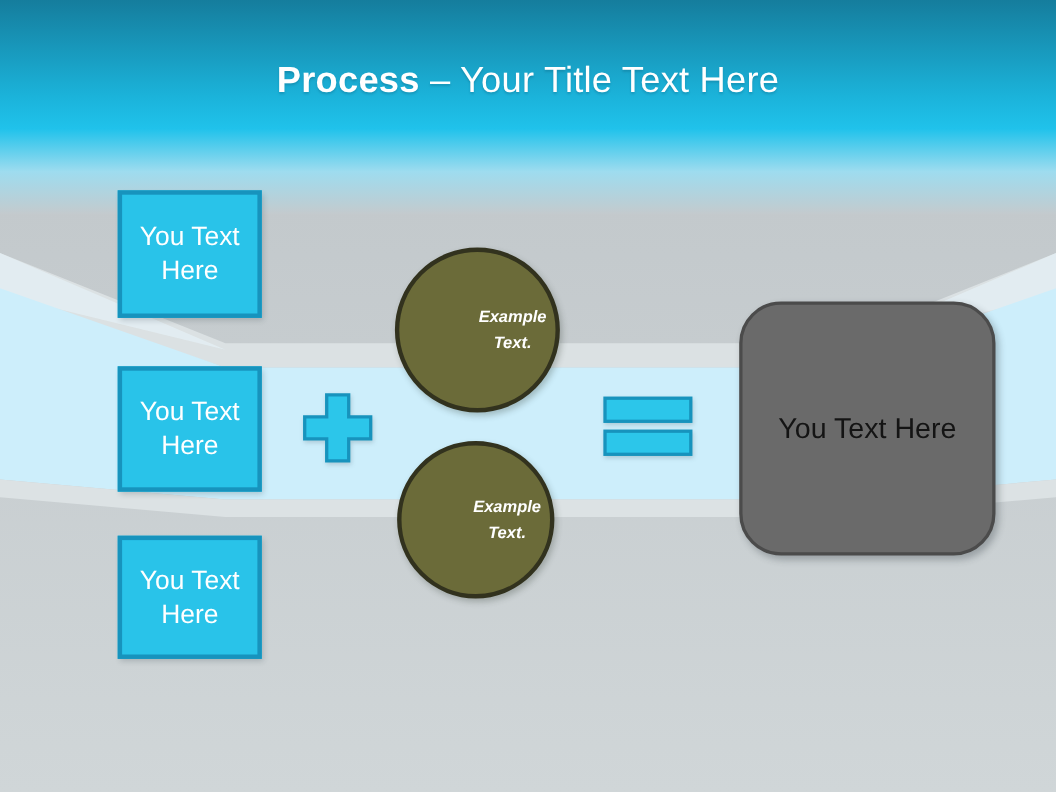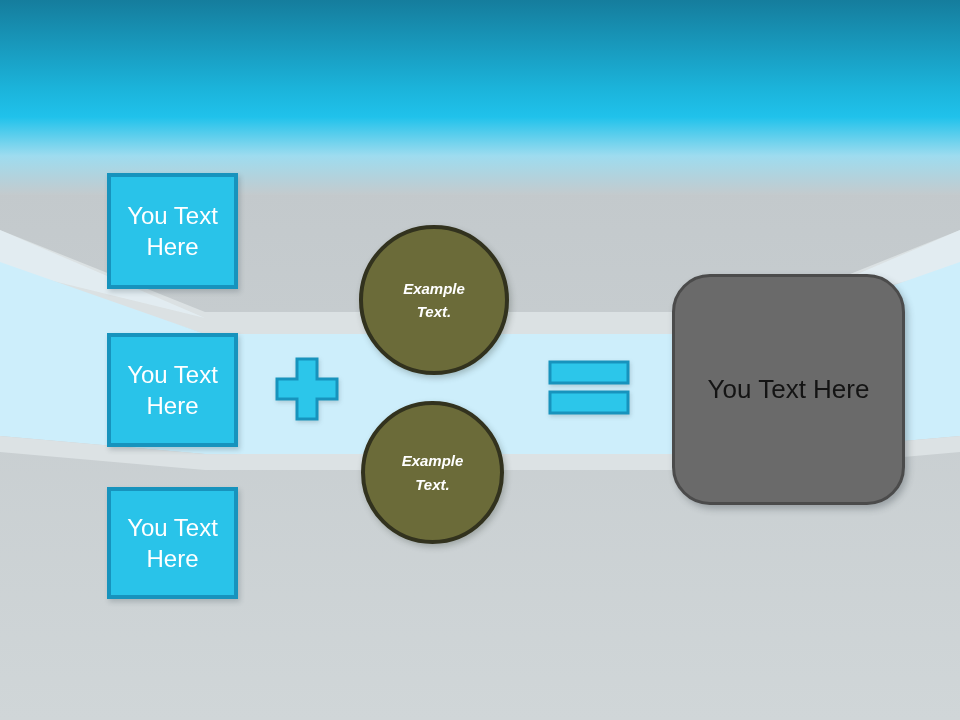--- a/index.html
+++ b/index.html
@@ -29,21 +29,21 @@
   }
   .sq .lbl{display:block;width:112px;}
   .sq1{top:173px;height:116px;}
   .sq2{top:333px;}
   .sq3{top:487px;height:112px;}
 
   
   .circle{
     position:absolute;box-sizing:border-box;border-radius:50%;
     background:#6b6b39;border:4px solid #32321e;
-    display:flex;align-items:center;justify-content:center;text-align:center;
+    display:flex;align-items:center;justify-content:flex-end;text-align:center;
     color:#ffffff;font-size:15px;font-weight:700;font-style:italic;line-height:1.55;
     box-shadow:2px 3px 6px rgba(40,50,40,.28);
   }
   .circle .lbl{display:block;width:78px;}
   .c1{left:359px;top:225px;width:150px;height:150px;}
   .c2{left:361px;top:401px;width:143px;height:143px;}
 
   
   .op{position:absolute;filter:drop-shadow(1px 2px 2px rgba(40,60,70,.2));}
   .op-plus{left:274px;top:356px;}
@@ -85,20 +85,23 @@
     <path d="M0,230 L205,312 L755,312 L960,230 L960,266 L755,334 L205,334 L0,266 Z" fill="#dbe1e3"></path>
 
     <path d="M0,230 L205,318 L0,268 Z" fill="#e6f1f7" opacity="0.7"></path>
     <path d="M960,230 L755,318 L960,268 Z" fill="#e6f1f7" opacity="0.7"></path>
 
     <path d="M0,262 L205,334 L755,334 L960,262 L960,436 L755,454 L205,454 L0,436 Z" fill="#cdeefb"></path>
 
     <path d="M0,436 L205,454 L755,454 L960,436 L960,452 L755,470 L205,470 L0,452 Z" fill="#dce2e4"></path>
   </svg>
 
+  <div class="title">
+    <span class="t-bold">Process</span><span> – </span><span>Your Title Text Here</span>
+  </div>
 
   <div class="sq sq1">
     <span class="lbl">You Text Here</span>
   </div>
   <div class="sq sq2">
     <span class="lbl">You Text Here</span>
   </div>
   <div class="sq sq3">
     <span class="lbl">You Text Here</span>
   </div>

